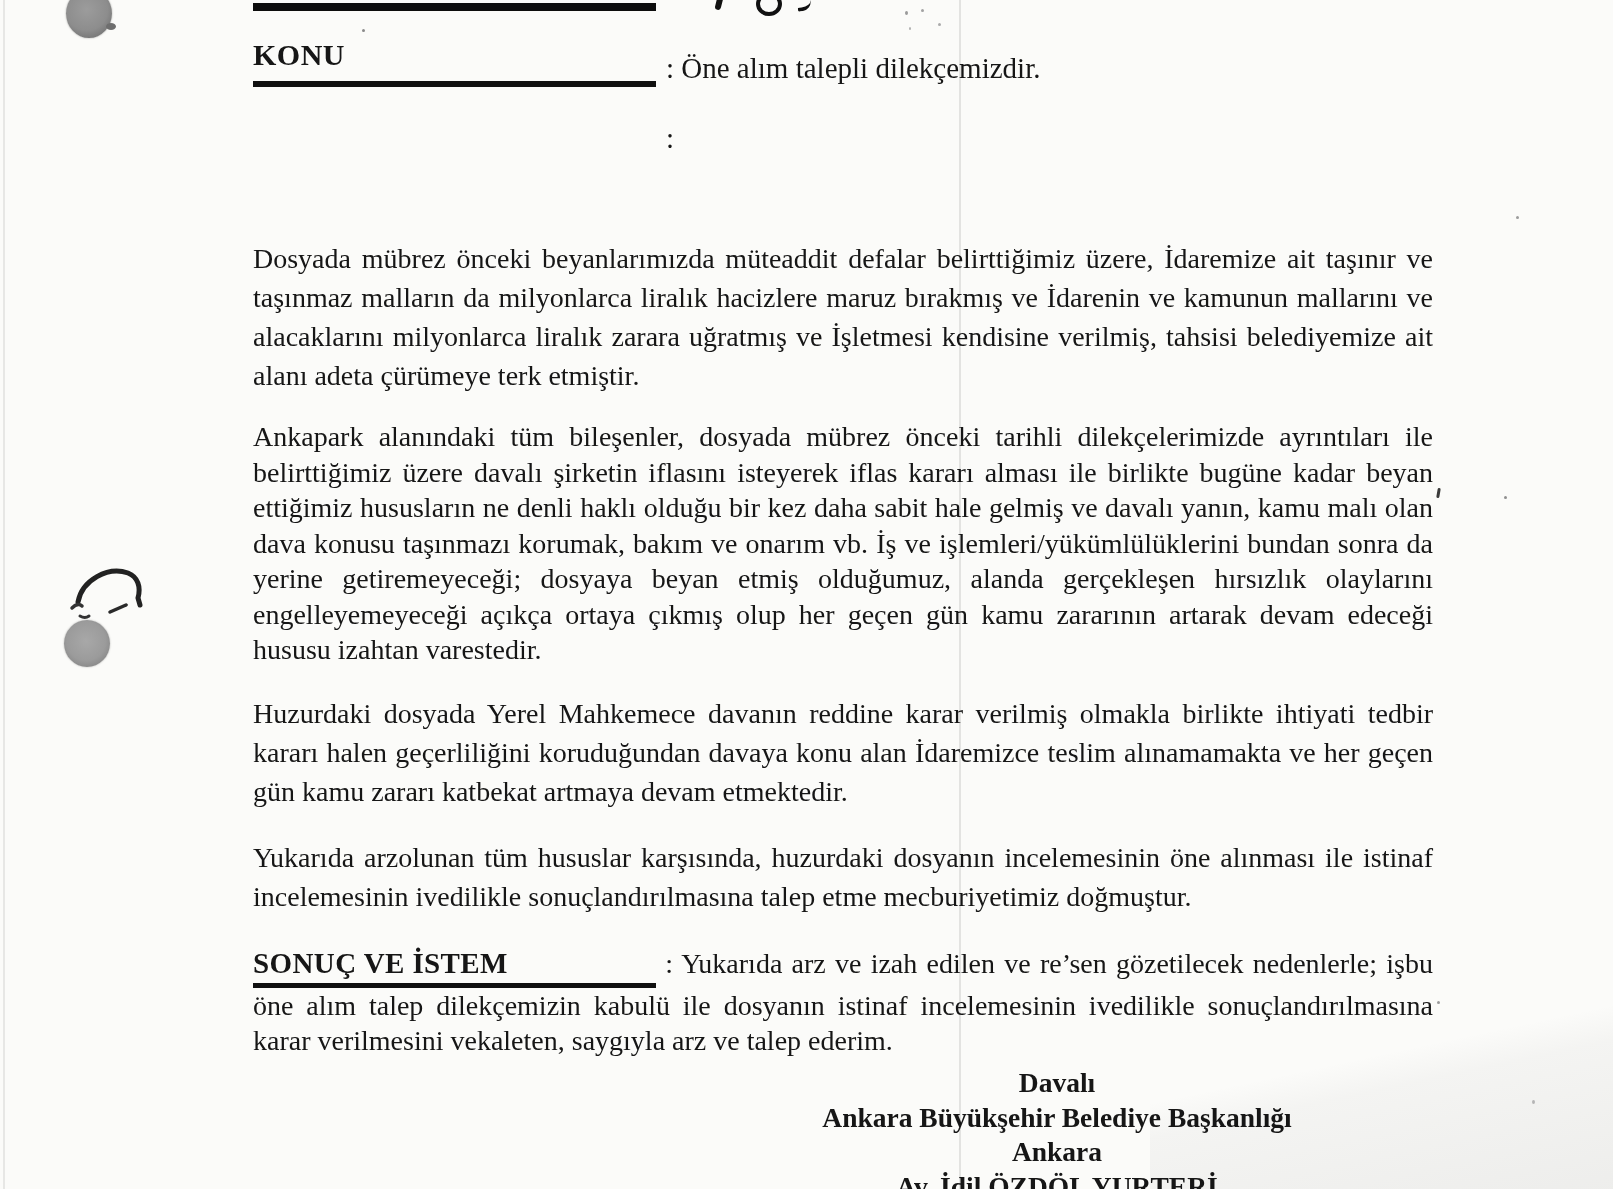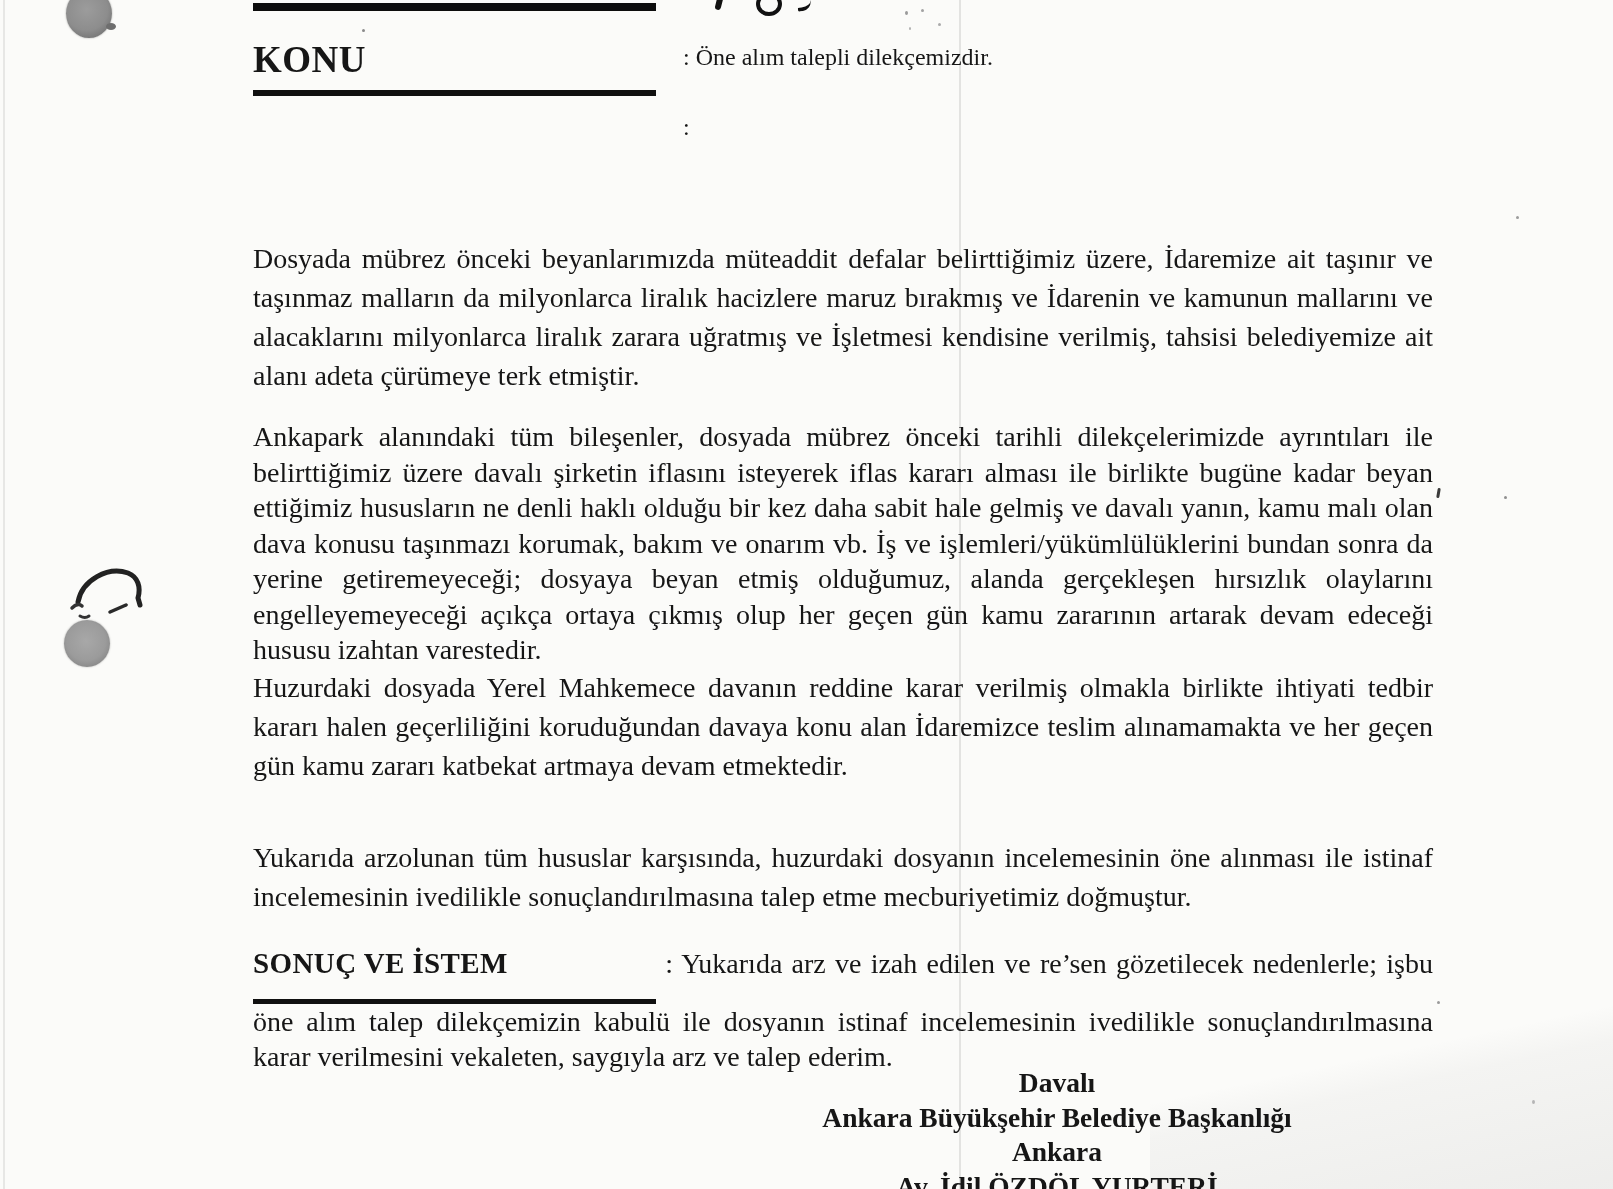--- a/index.html
+++ b/index.html
@@ -48,39 +48,39 @@
   }
   .cut-fragment{position:absolute;background:#111;border-radius:2px;}
   .frag-comma{left:716px;top:-4px;width:6px;height:14px;transform:rotate(14deg);border-radius:0 0 4px 4px;}
   .frag-loop{left:756px;top:-8px;width:18px;height:16px;border:4px solid #111;border-radius:50%;background:transparent;}
   .frag-tail{left:797px;top:-5px;width:14px;height:12px;border:0;background:transparent;border-bottom:4px solid #111;border-radius:0 0 10px 2px;transform:rotate(-8deg);}
   .field-row{position:absolute;left:253px;width:1180px;}
   .row-konu{top:38px;}
   .row-aciklamalar{top:108px;}
   .field-label{
     display:inline-block;width:403px;
-    font-weight:bold;font-size:37px;letter-spacing:0.5px;
+    font-weight:bold;font-size:30px;letter-spacing:0.5px;
     padding-bottom:9px;border-bottom:6px solid #101010;
   }
   .field-value{
-    position:absolute;left:413px;top:6px;font-size:24px;white-space:nowrap;margin-left:17px;
+    position:absolute;left:413px;top:14px;font-size:29px;white-space:nowrap;
   }
   .para{
     position:absolute;left:253px;width:1180px;
     font-size:28px;line-height:39px;text-align:justify;
   }
   .p1{top:211px;}
   .p2{top:391px;line-height:35.5px;}
-  .p3{top:640px;}
+  .p3{top:666px;}
   .p4{top:810px;}
   .conclusion{top:918px;line-height:35px;}
   .conclusion-label{
     display:inline-block;width:403px;
     font-weight:bold;font-size:29px;letter-spacing:0.4px;
-    padding-bottom:18px;border-bottom:5px solid #101010;
+    padding-bottom:2px;border-bottom:5px solid #101010;
   }
   .signature{
     position:absolute;left:700px;top:1066px;width:714px;
     text-align:center;font-weight:bold;font-size:27.5px;line-height:34.5px;
   }
   .signature div{white-space:nowrap;}
   .speck{position:absolute;border-radius:50%;}
   .sp1{left:362px;top:29px;width:3px;height:3px;background:#8a8a8a;}
   .sp2{left:905px;top:11px;width:3px;height:4px;background:#9a9a9a;}
   .sp3{left:921px;top:9px;width:3px;height:3px;background:#a2a2a2;}

